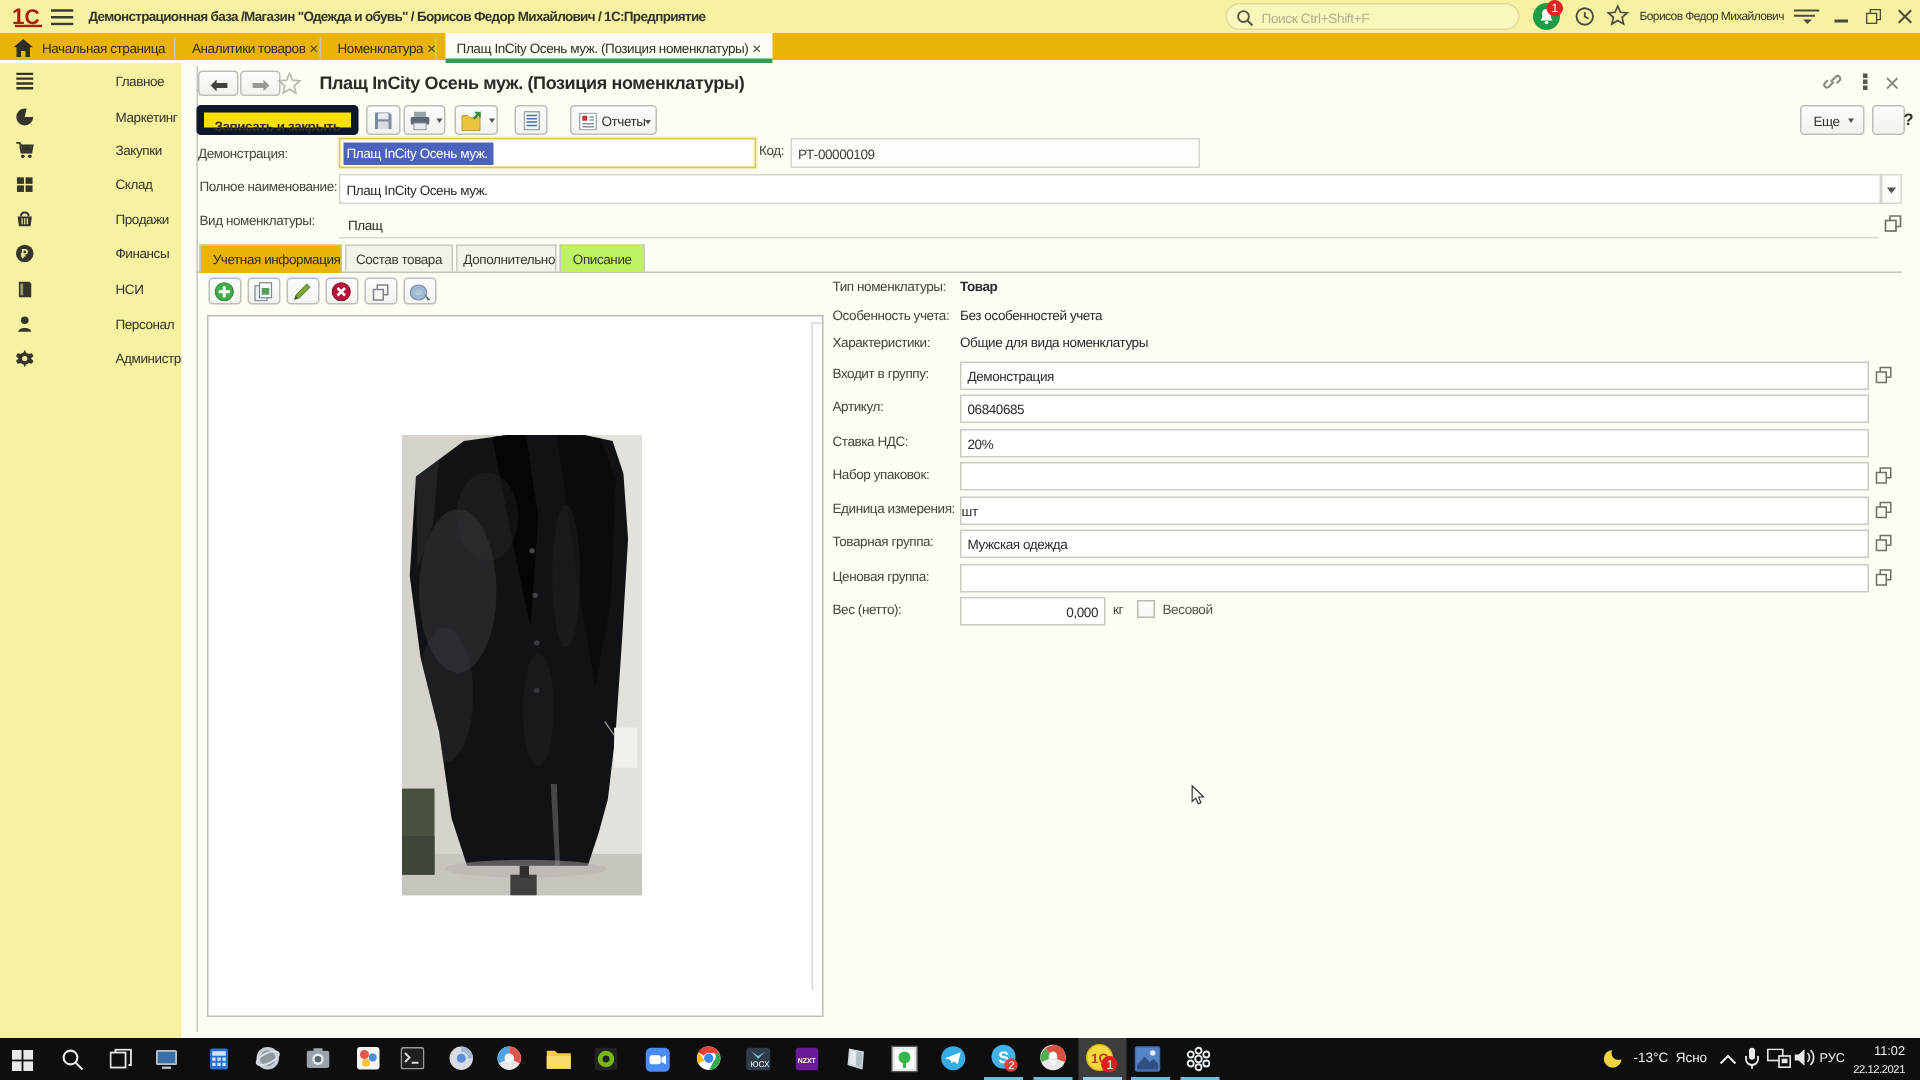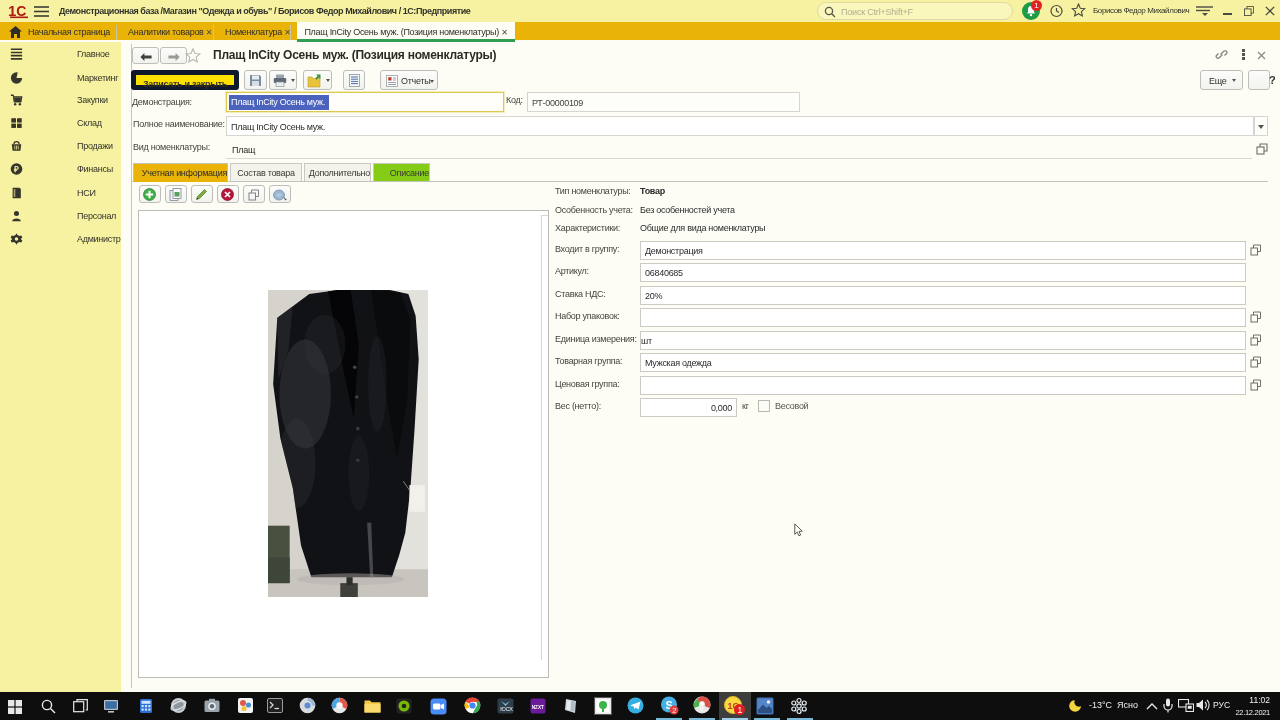--- a/index.html
+++ b/index.html
@@ -296,21 +296,21 @@
     <div class="abs" style="left:6px;top:6px;font-size:9px;letter-spacing:-0.28px;color:#2b2b26">Плащ</div>
   </div>
   <svg class="abs" style="left:1135px;top:101px" width="12" height="12" viewBox="0 0 12 12">
       <rect x="1" y="4" width="7" height="7" fill="none" stroke="#6e6e66" stroke-width="1.1"></rect>
       <path d="M4 4 L4 1 L11 1 L11 8 L8 8" fill="none" stroke="#6e6e66" stroke-width="1.1"></path>
     </svg>
 
   <div class="abs" style="left:12px;top:121px;width:95px;height:19px;background:#eab308;border:1px solid #c3c3bc;border-bottom:none;font-size:9px;letter-spacing:-0.28px;color:#2e2e28;text-align:right;line-height:19px;z-index:2">Учетная информация</div>
   <div class="abs" style="left:109px;top:121px;width:72px;height:18px;background:#f3f3ec;border:1px solid #c9c9c2;border-bottom:none;font-size:9px;letter-spacing:-0.28px;color:#3a3a33;text-align:center;line-height:18px">Состав товара</div>
   <div class="abs" style="left:183px;top:121px;width:67px;height:18px;background:#f3f3ec;border:1px solid #c9c9c2;border-bottom:none;font-size:9px;letter-spacing:-0.28px;color:#3a3a33;text-align:right;line-height:18px">Дополнительно</div>
-  <div class="abs" style="left:252px;top:121px;width:57px;height:18px;background:#84cc16;border:1px solid #c9c9c2;border-bottom:none;font-size:9px;letter-spacing:-0.28px;color:#3a3a33;text-align:right;line-height:18px">Описание</div>
+  <div class="abs" style="left:252px;top:121px;width:57px;height:18px;background:#bef264;border:1px solid #c9c9c2;border-bottom:none;font-size:9px;letter-spacing:-0.28px;color:#3a3a33;text-align:center;line-height:18px">Описание</div>
   <div class="abs" style="left:10px;top:139px;width:1137px;height:1px;background:#c3c3bc"></div>
 
   <div class="btn" style="left:18px;top:143px;width:20px;height:18px">
     <svg class="abs" style="left:3px;top:2px" width="13" height="13" viewBox="0 0 13 13">
         <circle cx="6.5" cy="6.5" r="6" fill="#3fae49" stroke="#2d8a36" stroke-width="0.8"></circle>
         <rect x="5.5" y="2.8" width="2" height="7.4" fill="#fff"></rect>
         <rect x="2.8" y="5.5" width="7.4" height="2" fill="#fff"></rect>
       </svg>
   </div>
   <div class="btn" style="left:44px;top:143px;width:20px;height:18px">

